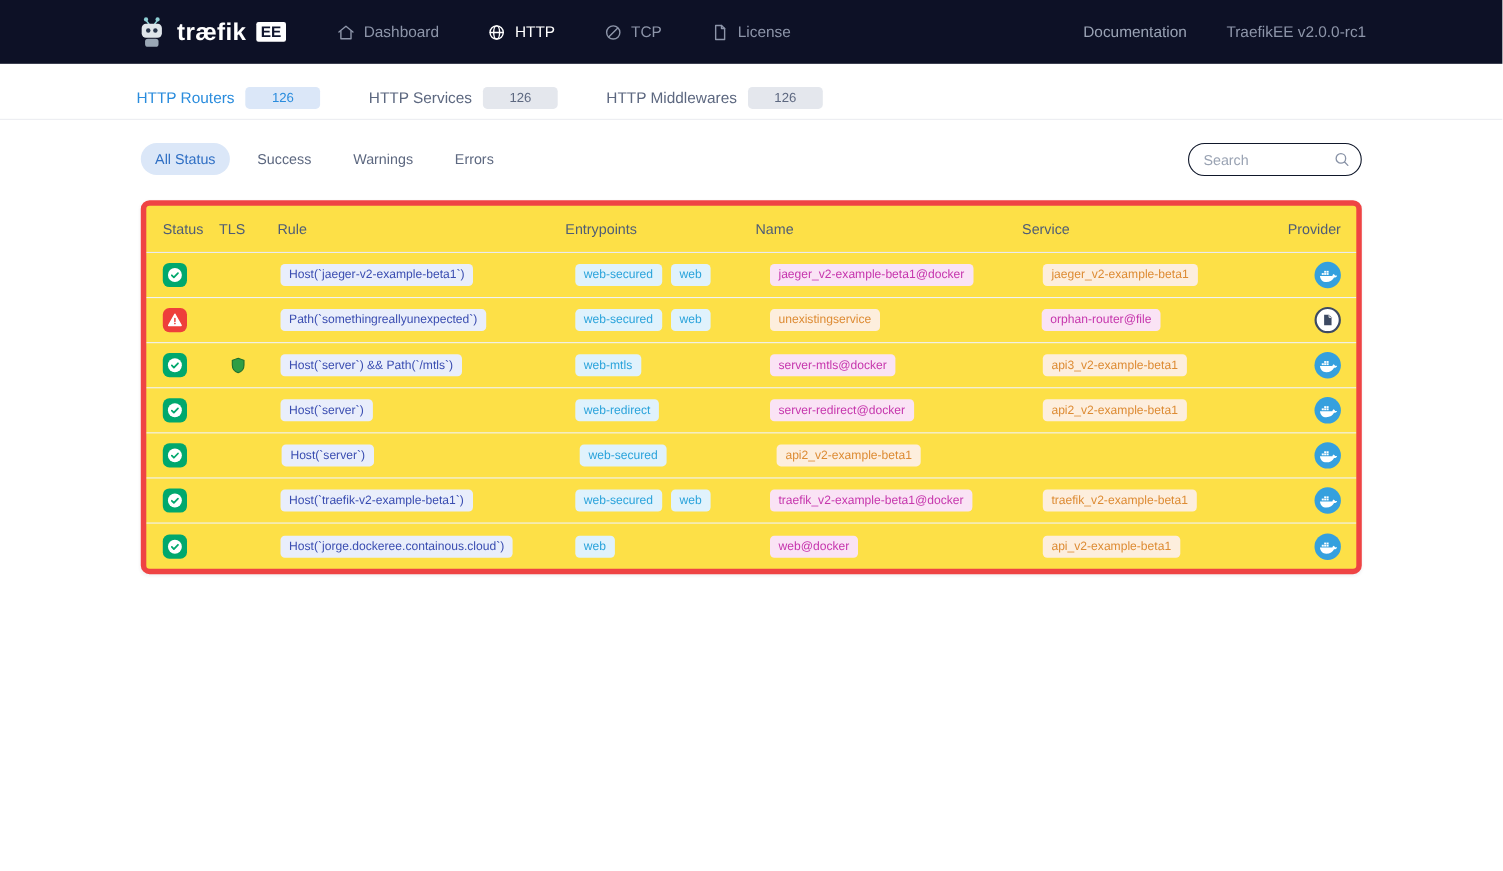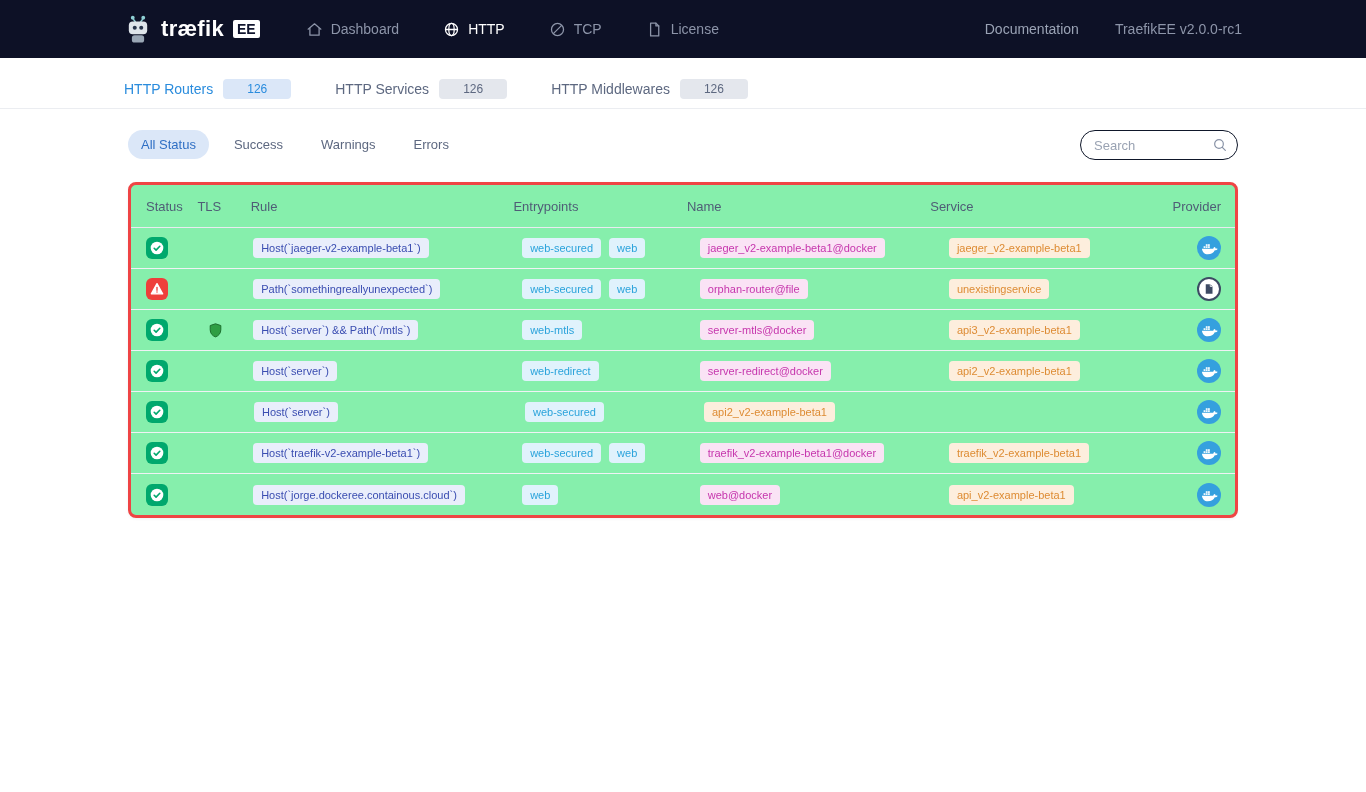--- a/index.html
+++ b/index.html
@@ -34,21 +34,21 @@
   .filter-row{display:flex;align-items:flex-start;margin-top:21px}
   .filters{display:flex;align-items:center;gap:12px}
   .filter{font-size:13px;color:#5d6880;padding:7px 13px;border-radius:15px;cursor:pointer}
   .filter.active{background:#dbe7f8;color:#2f6fc4}
   .search-box{margin-left:auto;position:relative}
   .search-box input{width:158px;height:30px;border:1px solid #0f172a;border-radius:15px;padding:0 32px 0 13px;font-size:13px;color:#445;outline:none;background:#fff;font-family:inherit}
   .search-box input::placeholder{color:#9aa3b3}
   .search-box svg{position:absolute;right:10px;top:7px;width:16px;height:16px;stroke:#8892a6;fill:none;stroke-width:1.8;stroke-linecap:round}
 
   
-  .card{margin-top:22px;border:3px solid #ef4444;border-radius:8px;box-shadow:0 1px 3px rgba(20,30,60,.06);overflow:hidden;background:#86efac}
+  .card{margin-top:22px;border:5px solid #ef4444;border-radius:8px;box-shadow:0 1px 3px rgba(20,30,60,.06);overflow:hidden;background:#fde047}
   .thead{display:flex;align-items:center;height:43px;border-bottom:1px solid #e9ebf0}
   .thead .cell{font-size:13px;color:#4f5d76;font-weight:500}
   .tbody .trow{display:flex;align-items:center;height:41px;border-bottom:1px solid #f0f2f5;cursor:pointer}
   .tbody .trow:last-child{border-bottom:none}
   .cell{display:flex;align-items:center}
   .c-status{width:68px;padding-left:15px}
   .c-tls{width:55px}
   .c-rule{width:271px}
   .c-entry{width:179px;gap:8px}
   .c-name{width:251px}
@@ -237,25 +237,25 @@
     <div class="cell c-tls">
       
     </div>
     <div class="cell c-rule">
             <span class="pill pill-rule">Path(`somethingreallyunexpected`)</span>
           </div>
     <div class="cell c-entry">
             <span class="pill pill-entry">web-secured</span>
             <span class="pill pill-entry">web</span>
           </div>
+    <div class="cell c-service">
+            <span class="pill pill-service">unexistingservice</span>
+          </div>
     <div class="cell c-name">
             <span class="pill pill-name">orphan-router@file</span>
-          </div>
-    <div class="cell c-service">
-            <span class="pill pill-service">unexistingservice</span>
           </div>
     <div class="cell c-provider">
 
       <span class="provider provider-file">
         <svg viewBox="0 0 24 24">
           <path d="M5.5 2.5h9L19 7v14.5H5.5z" fill="#3d4a63"></path>
           <path d="M14.5 2.5V7H19" fill="none" stroke="#fff" stroke-width="1.6"></path>
         </svg>
       </span>
     </div>

